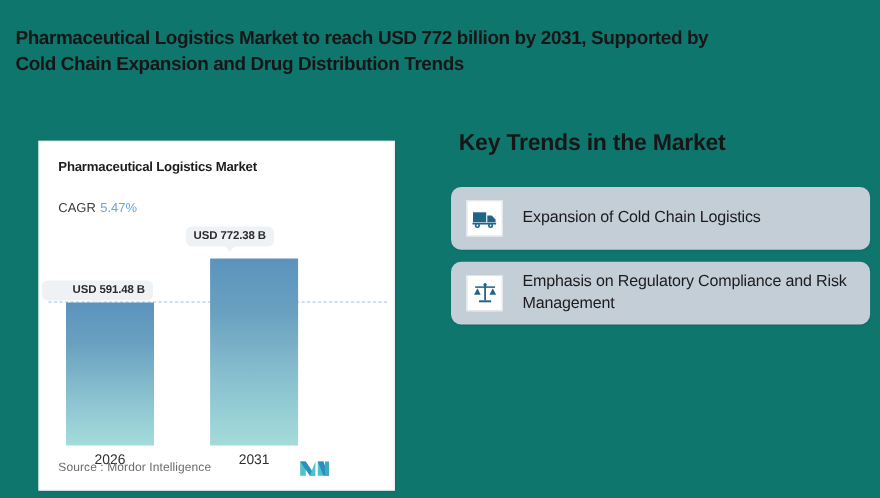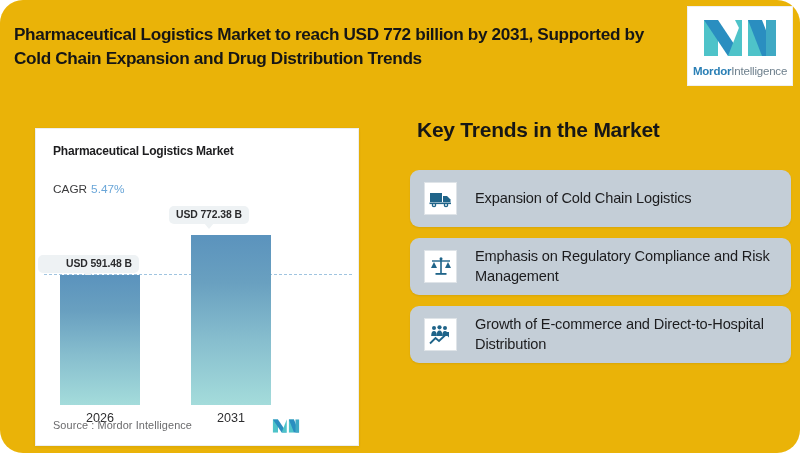--- a/index.html
+++ b/index.html
@@ -9,22 +9,21 @@
     height: 453px;
     background: #ffffff;
     font-family: "Liberation Sans", sans-serif;
     overflow: hidden;
   }
 
   .page {
     position: relative;
     width: 800px;
     height: 453px;
-    background: #eab308;
-    border-radius: 23px;
+    background: #0f766e;
   }
 
   
   .header {
     position: absolute;
     left: 0; top: 0;
     width: 800px; height: 100px;
   }
 
   .headline {
@@ -236,34 +235,20 @@
   }
 </style>
 </head>
 <body>
 
 <div class="page">
 
   <div class="header">
     <div class="headline">Pharmaceutical Logistics Market to reach USD 772 billion by 2031, Supported by Cold Chain Expansion and Drug Distribution Trends</div>
 
-    <div class="brand-logo">
-      <svg class="brand-mark" viewBox="0 0 76 44">
-        <polygon points="2,4 16,4 16,40 2,40" fill="#4ec3c9"></polygon>
-        <polygon points="2,4 16,4 40,40 26,40" fill="#2a8ec0"></polygon>
-        <polygon points="26,40 40,4 40,40" fill="#4ec3c9"></polygon>
-        <polygon points="33,4 40,4 40,18" fill="#4ec3c9"></polygon>
-        <polygon points="46,4 60,4 60,40 46,40" fill="#4ec3c9"></polygon>
-        <polygon points="46,4 60,4 74,40 60,40" fill="#2a8ec0"></polygon>
-        <polygon points="64,4 74,4 74,40 64,40" fill="#3fa9c4"></polygon>
-      </svg>
-      <div class="brand-word">
-        <span class="b1">Mordor</span><span class="b2">Intelligence</span>
-      </div>
-    </div>
   </div>
 
   <div class="chart-card">
     <div class="chart-title">Pharmaceutical Logistics Market</div>
     <div class="chart-cagr">
       <span>CAGR</span><span class="cagr-value">5.47%</span>
     </div>
 
     <div class="plot">
       <div class="refline" id="refline" style="bottom: 130px;"></div>
@@ -320,30 +305,15 @@
           <rect x="5.5" y="16" width="11" height="1.8" fill="#1f6489"></rect>
           <circle cx="11" cy="1.8" r="1.5" fill="#1f6489"></circle>
           <path d="M1 11 L4 5 L7 11 Z" fill="#1f6489"></path>
           <path d="M15 11 L18 5 L21 11 Z" fill="#1f6489"></path>
         </svg>
       </div>
       <div class="trend-label">Emphasis on Regulatory Compliance and Risk Management</div>
     </div>
 
 
-    <div class="trend-card">
-      <div class="trend-icon-tile">
-        <svg width="23" height="20" viewBox="0 0 23 20">
-          <circle cx="5" cy="3" r="2" fill="#1f6489"></circle>
-          <circle cx="10.5" cy="2.3" r="2.1" fill="#1f6489"></circle>
-          <circle cx="16" cy="3" r="2" fill="#1f6489"></circle>
-          <path d="M2.2 11 q0 -5 2.8 -5 q2.8 0 2.8 5 Z" fill="#1f6489"></path>
-          <path d="M7.5 11 q0 -5.6 3 -5.6 q3 0 3 5.6 Z" fill="#1f6489"></path>
-          <path d="M13.2 11 q0 -5 2.8 -5 q2.8 0 2.8 5 Z" fill="#1f6489"></path>
-          <path d="M1 18.5 L6.5 13 L10 16 L18.5 8" stroke="#1f6489" stroke-width="1.8" fill="none"></path>
-          <polygon points="14.5,7 20,7 20,12.5" fill="#1f6489"></polygon>
-        </svg>
-      </div>
-      <div class="trend-label">Growth of E-commerce and Direct-to-Hospital Distribution</div>
-    </div>
 
   </div>
 </div>
 
 </body></html>

